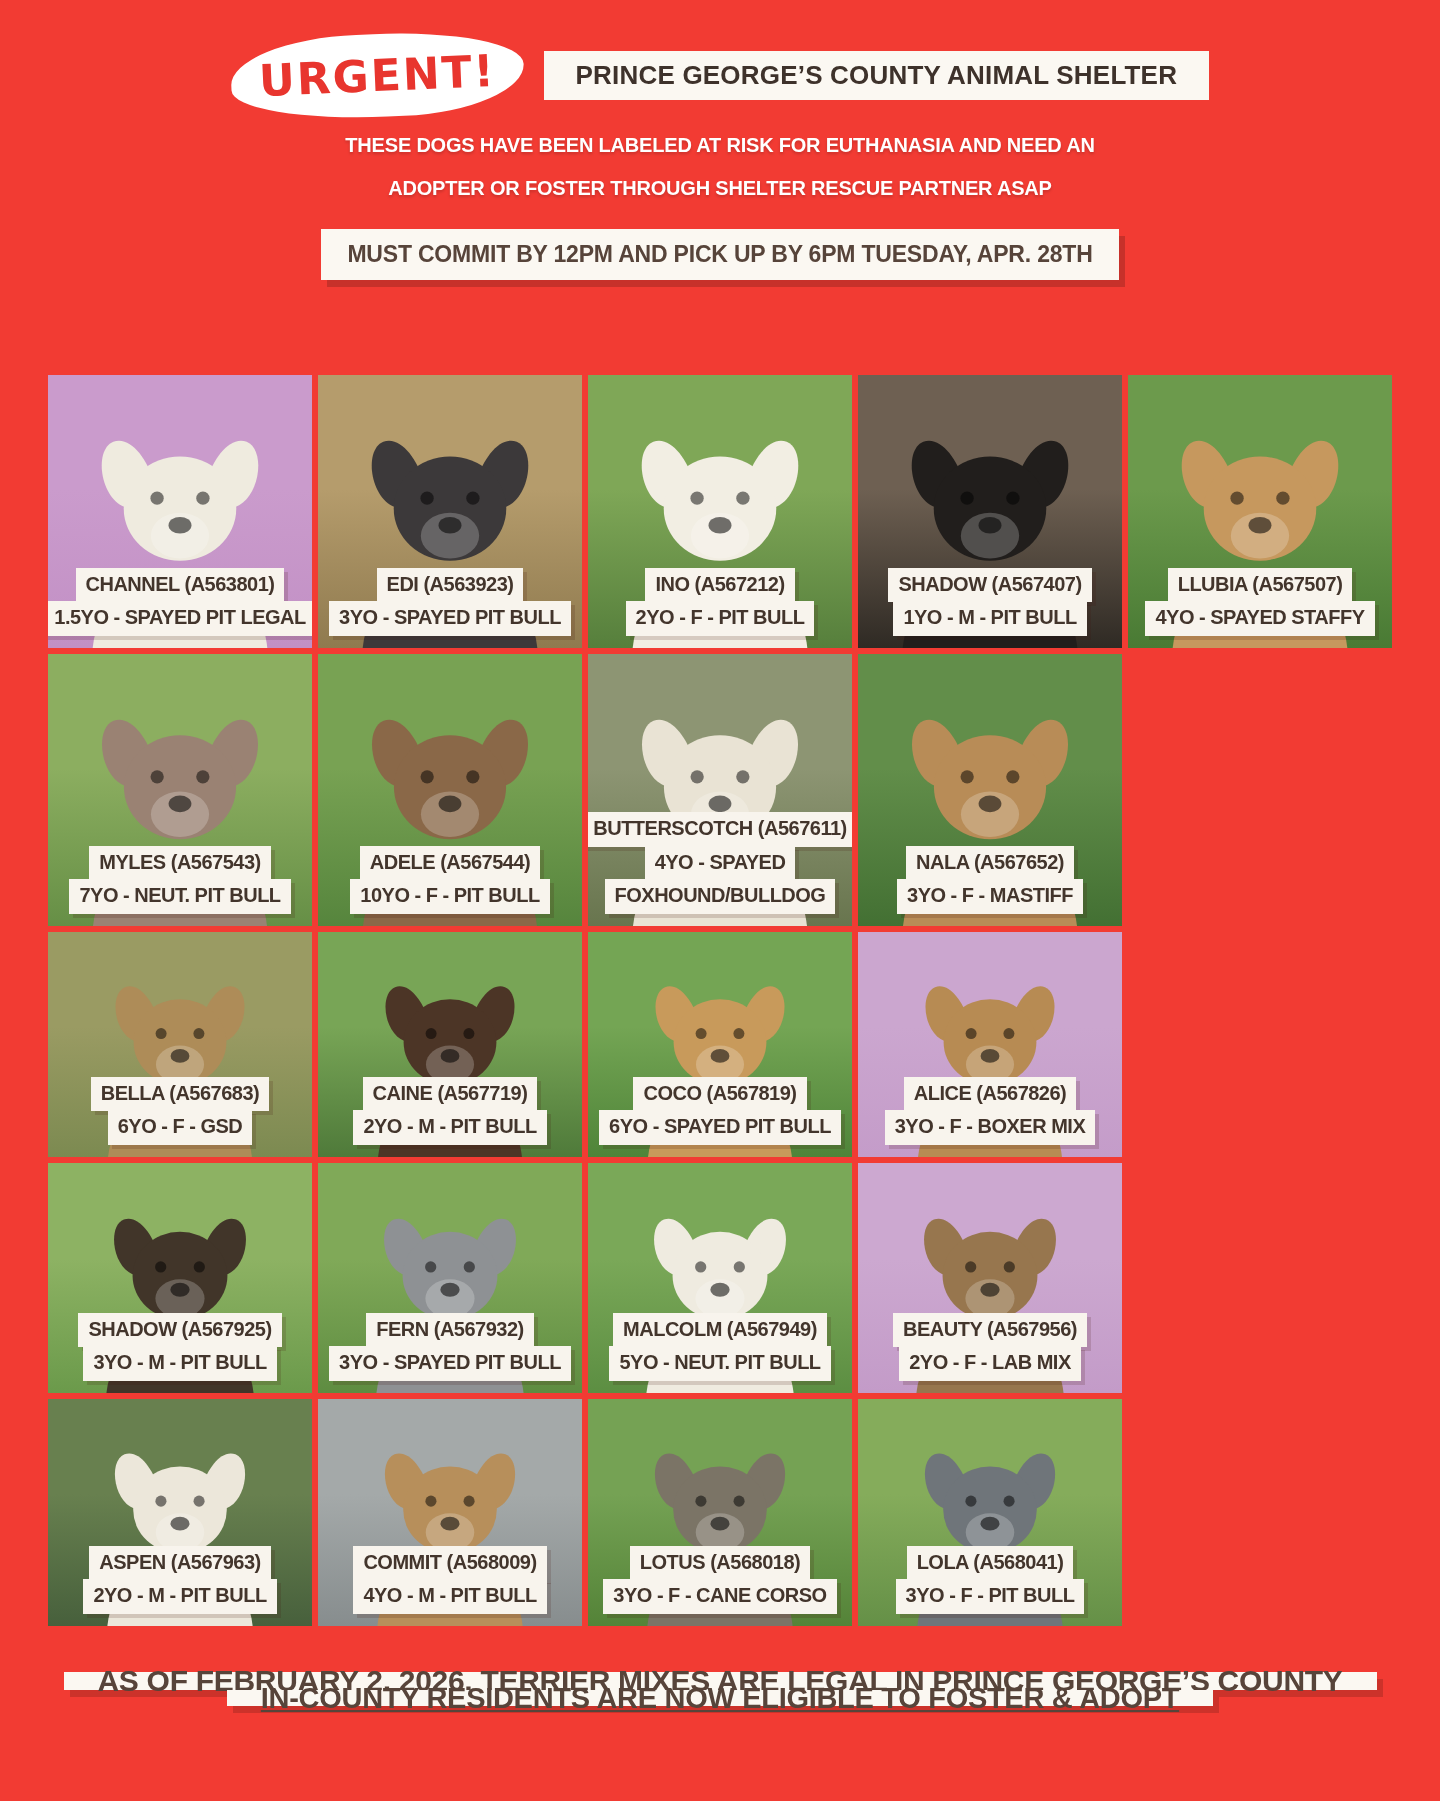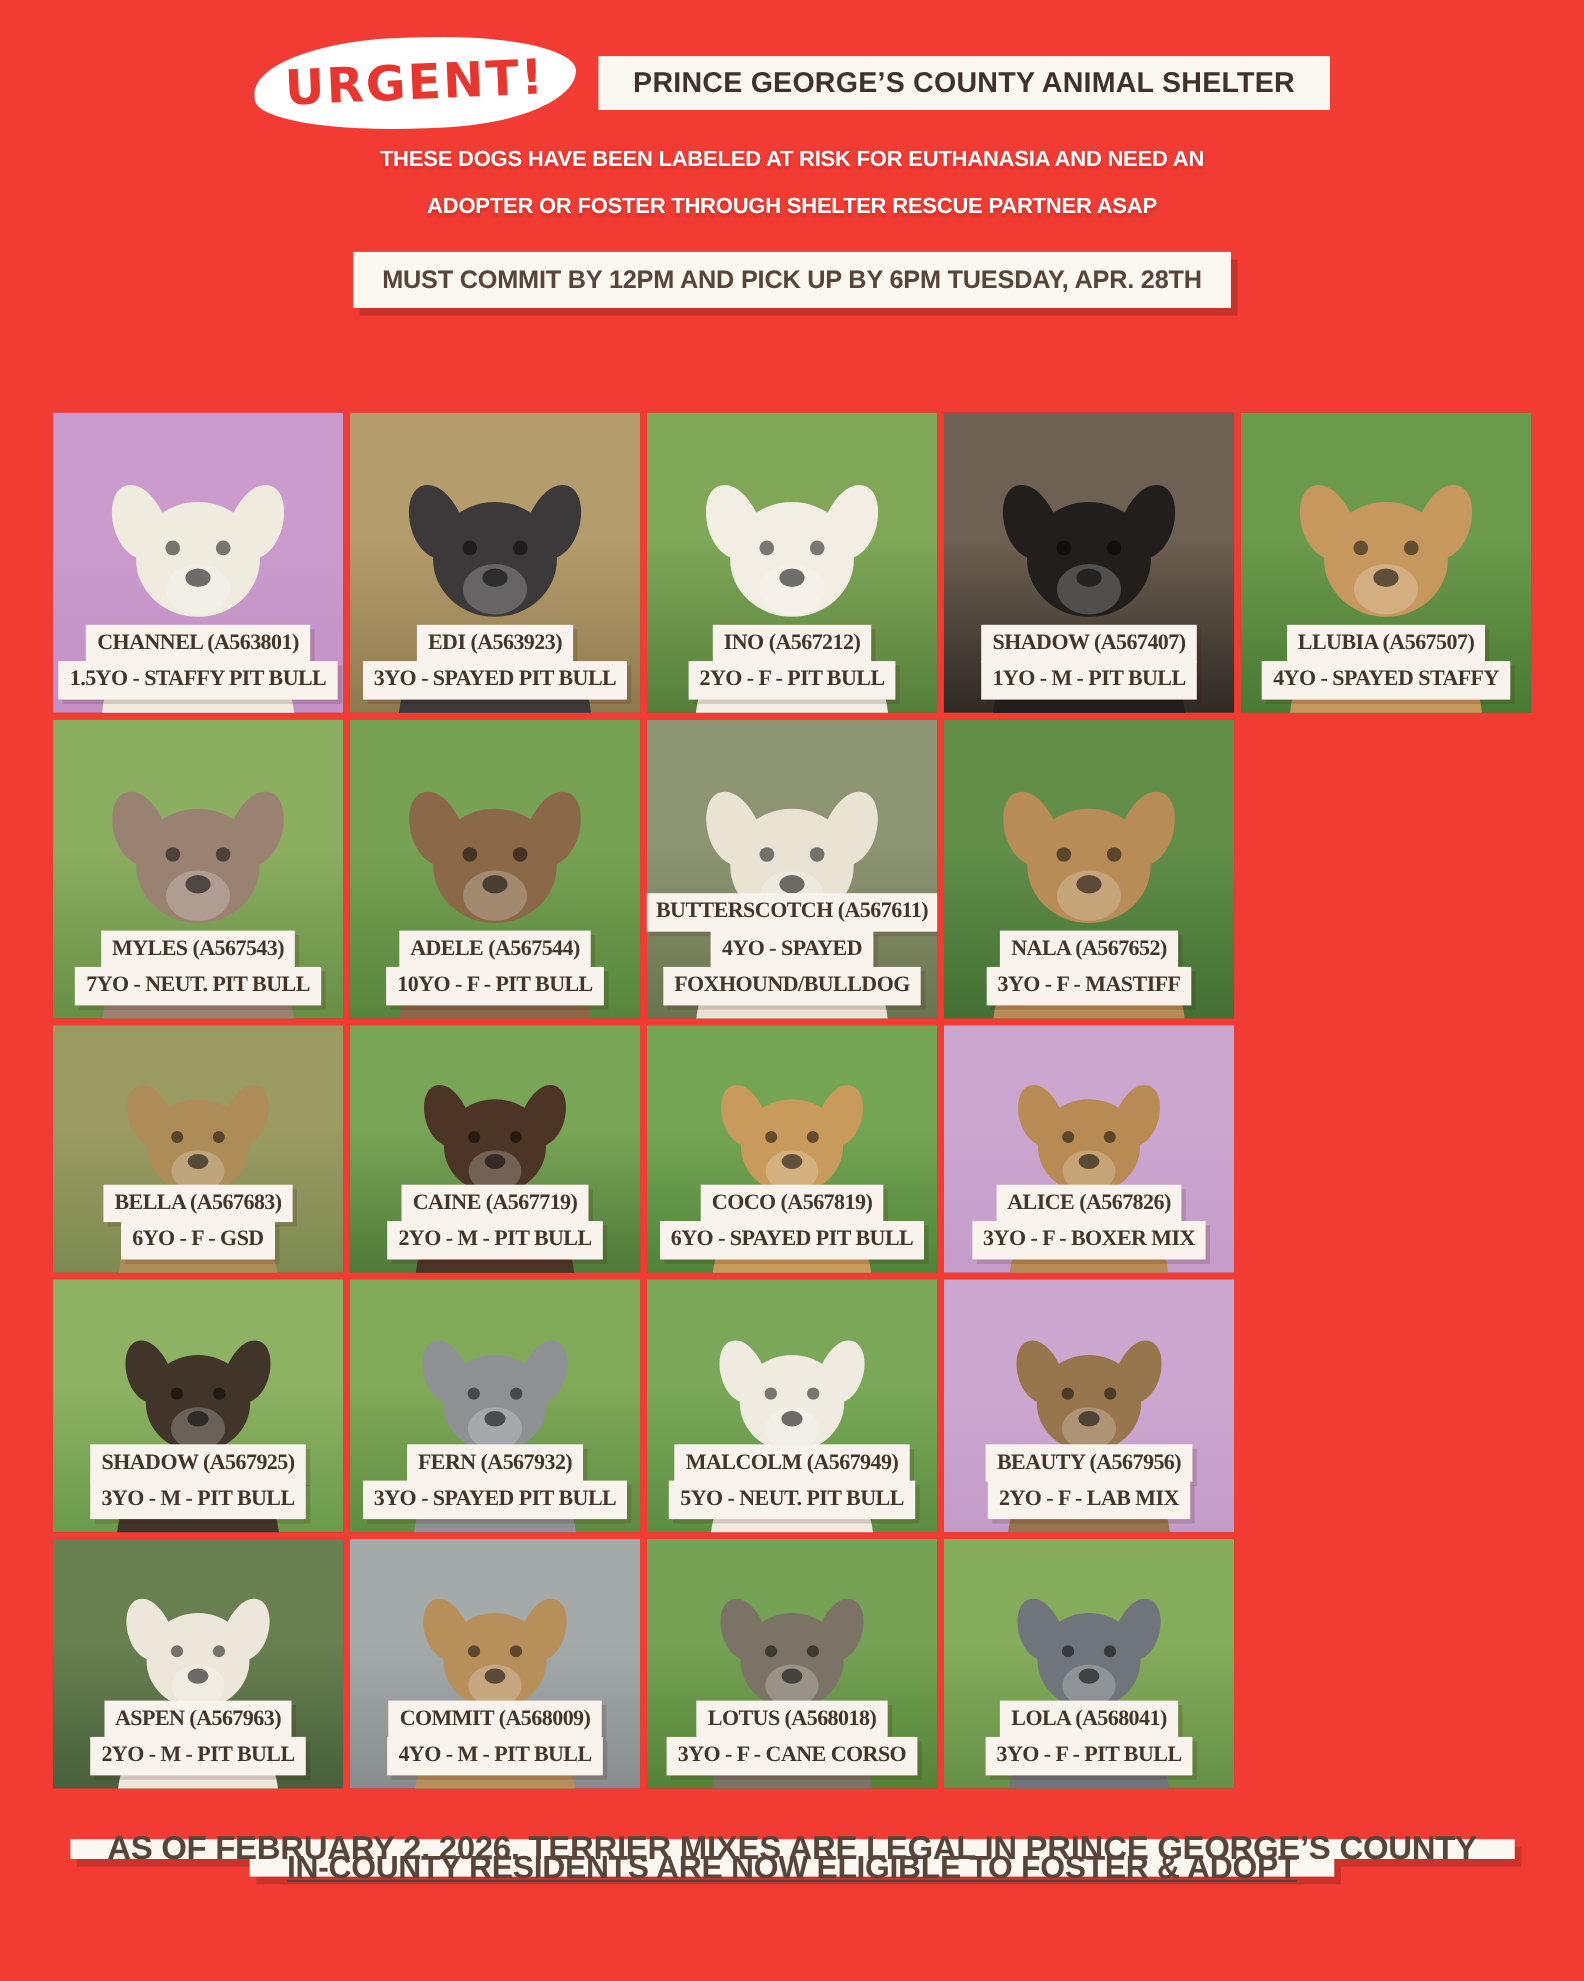--- a/index.html
+++ b/index.html
@@ -51,21 +51,20 @@
     position:absolute;top:375px;left:48px;width:1344px;
     display:flex;flex-direction:column;gap:6px;
   }
   .grid-row{display:flex;gap:6px;}
   .row-h0{height:273px}.row-h1{height:272px}.row-h2{height:225px}.row-h3{height:230px}.row-h4{height:227px}
   .card{
     position:relative;width:264px;height:100%;
     overflow:hidden;
     outline:2px solid rgba(217,49,40,0.9);
     outline-offset:-2px;
-    font-family:Liberation Serif, serif;
   }
   .photo{position:absolute;inset:0;background:linear-gradient(180deg,var(--sky) 0%,var(--sky) 42%,var(--ground) 100%);}
   .dog{position:absolute;bottom:-2px;left:50%;transform:translateX(-50%);height:84%;}
   .labels{
     position:absolute;left:0;right:0;bottom:12px;
     display:flex;flex-direction:column;align-items:center;
   }
   .label{
     background:#F8F4ED;color:#43352C;
     font-size:20px;font-weight:700;letter-spacing:-0.5px;line-height:1.18;
@@ -112,21 +111,21 @@
         <path fill="var(--coat)" d="M84,42 C98,40 102,14 92,10 C84,7 76,18 73,28 Z"></path>
         <ellipse fill="var(--coat)" cx="60" cy="42" rx="27" ry="25"></ellipse>
         <ellipse fill="rgba(255,255,255,0.22)" cx="60" cy="55" rx="14" ry="11"></ellipse>
         <ellipse fill="rgba(0,0,0,0.55)" cx="60" cy="50" rx="5.5" ry="4"></ellipse>
         <circle fill="rgba(0,0,0,0.5)" cx="49" cy="37" r="3.2"></circle>
         <circle fill="rgba(0,0,0,0.5)" cx="71" cy="37" r="3.2"></circle>
       </svg>
     </div>
     <div class="labels">
       <div class="label name">CHANNEL (A563801)</div>
-    <div class="label">1.5YO - STAFFY PIT BULL</div>
+    <div class="label">1.5YO - SPAYED PIT LEGAL</div>
           </div>
   </div>
         <div class="card" style="--sky: #B59C6C; --ground: #8F7A4F; --coat: #3C393A;">
     <div class="photo">
       <svg class="dog" viewBox="0 0 120 110" preserveAspectRatio="xMidYMax meet">
         <path fill="var(--coat)" d="M18,110 C20,86 38,72 60,72 C82,72 100,86 102,110 Z"></path>
         <path fill="var(--coat)" d="M36,42 C22,40 18,14 28,10 C36,7 44,18 47,28 Z"></path>
         <path fill="var(--coat)" d="M84,42 C98,40 102,14 92,10 C84,7 76,18 73,28 Z"></path>
         <ellipse fill="var(--coat)" cx="60" cy="42" rx="27" ry="25"></ellipse>
         <ellipse fill="rgba(255,255,255,0.22)" cx="60" cy="55" rx="14" ry="11"></ellipse>

